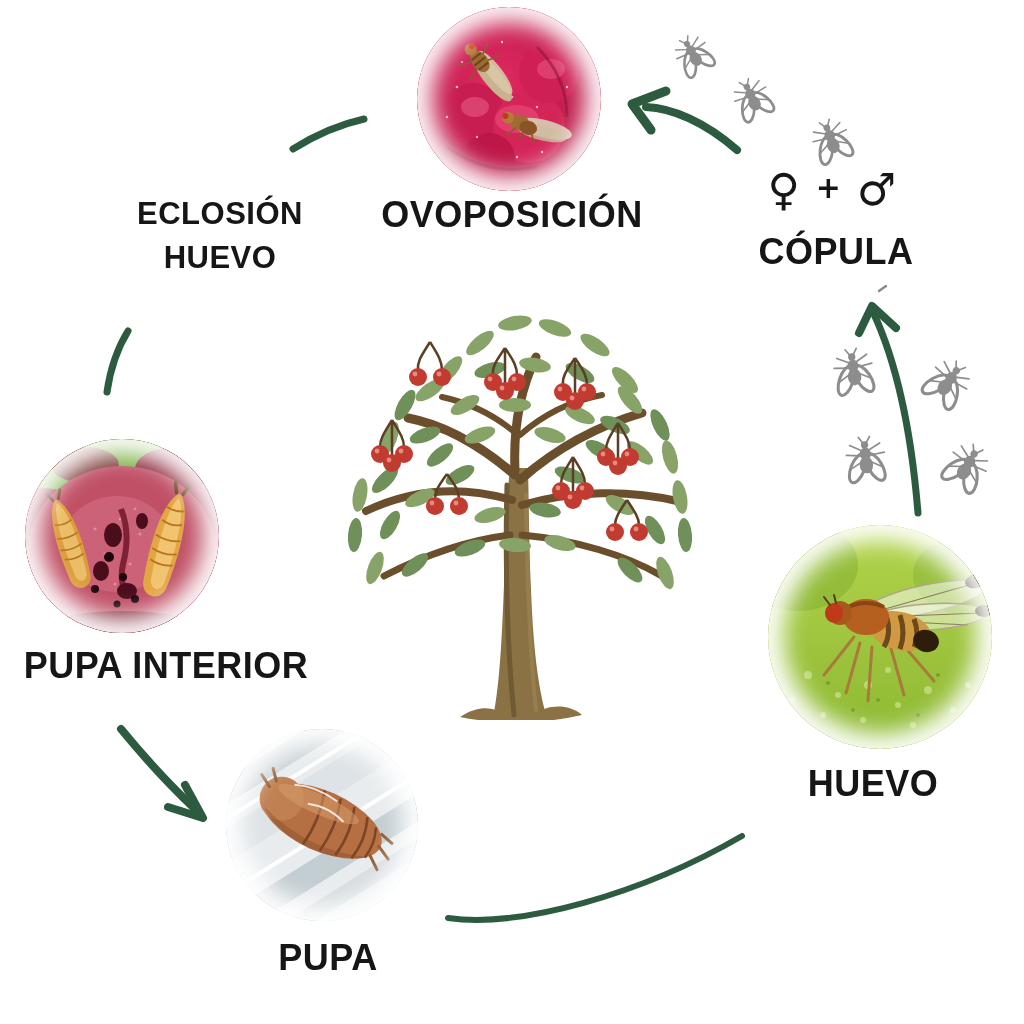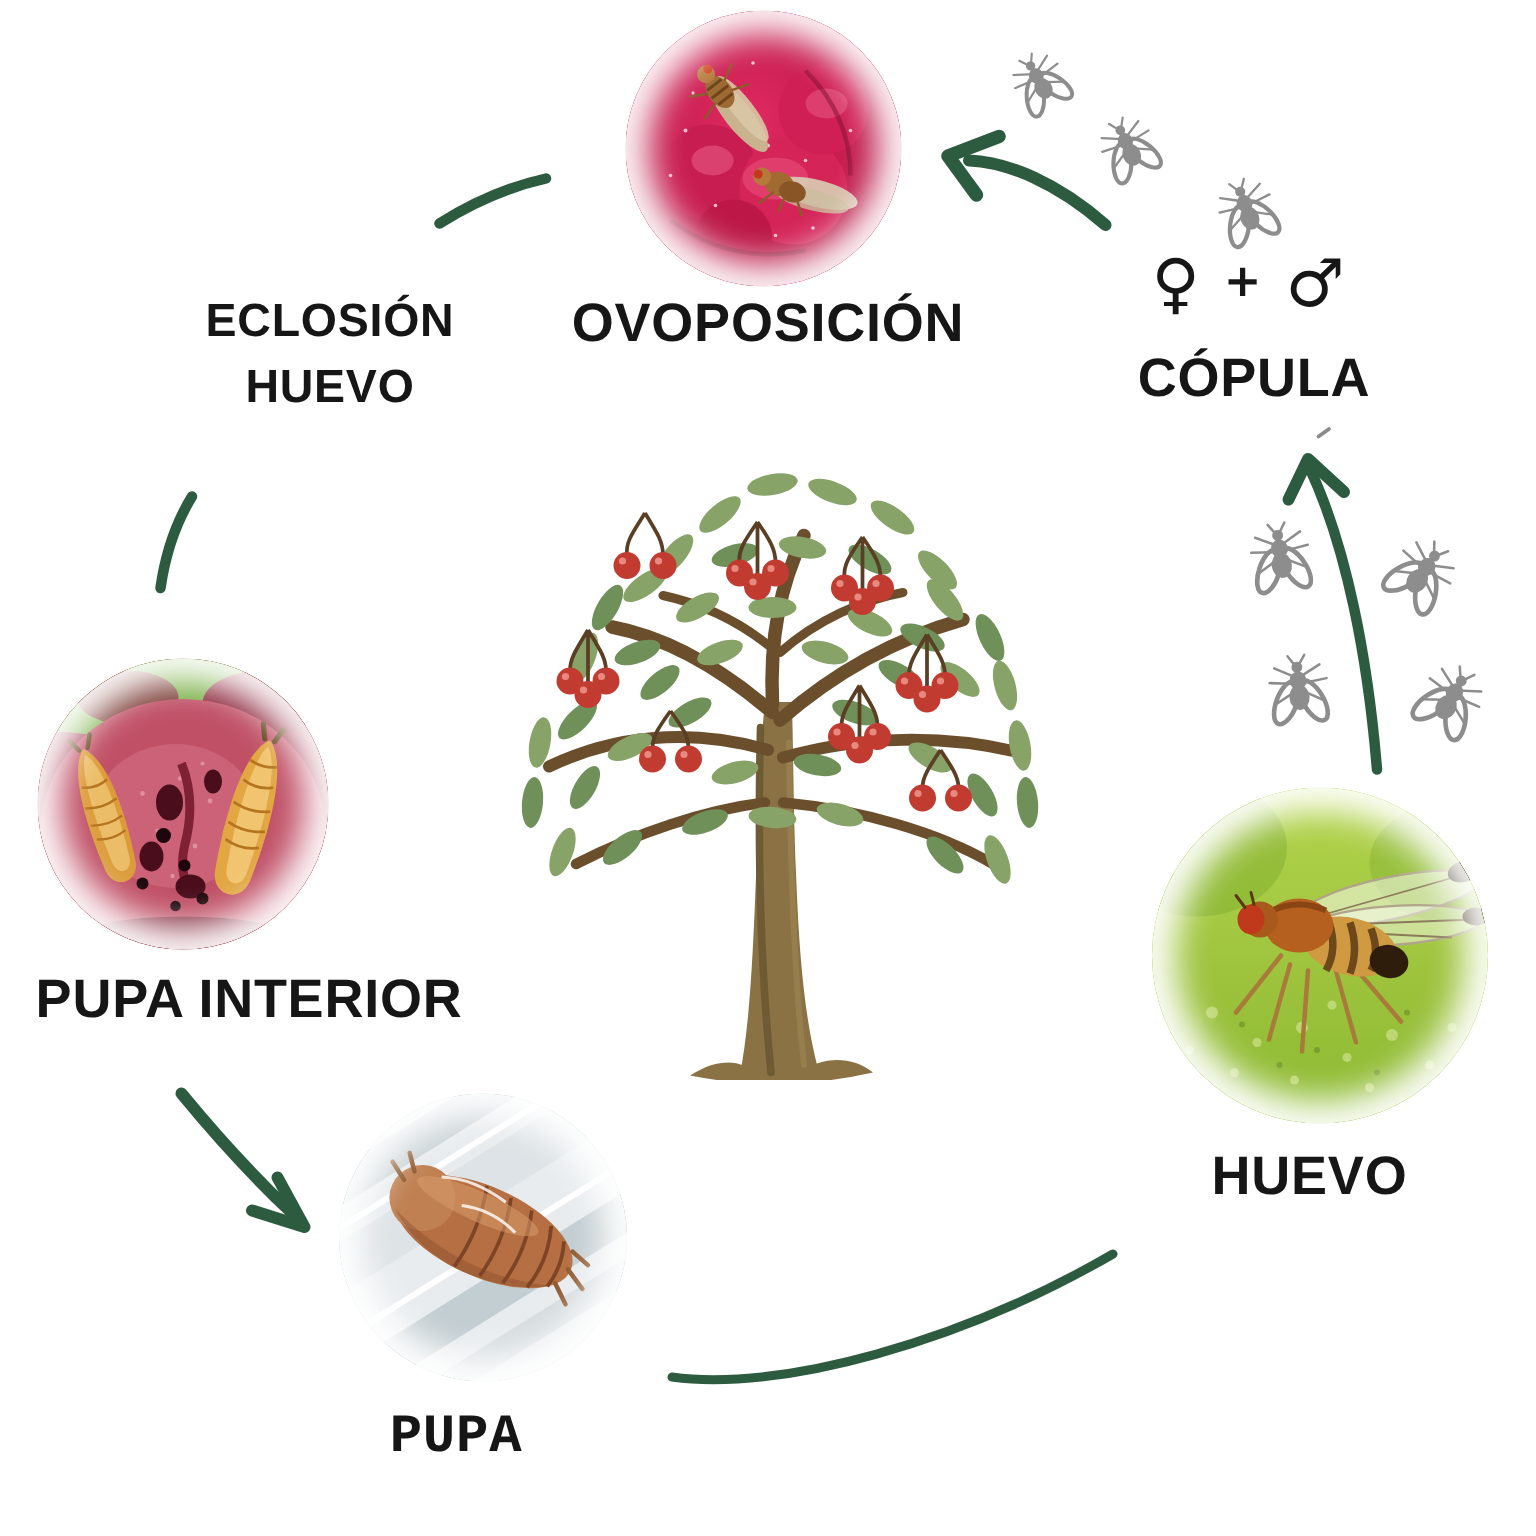--- a/index.html
+++ b/index.html
@@ -415,15 +415,15 @@
     <span class="plus">+</span>
     <span class="sex">♂</span>
   </div>
 
   <div class="label" style="left:792px;top:231px;margin-left:44px;">CÓPULA</div>
 
   <div class="label" style="left:166px;top:645px;">PUPA INTERIOR</div>
 
   <div class="label" style="left:873px;top:763px;">HUEVO</div>
 
-  <div class="label" style="left:304px;top:937px;font-family:Liberation Mono, monospace;">PUPA</div>
+  <div class="label" style="left:328px;top:937px;">PUPA</div>
 
 </div>
 
 </body></html>

